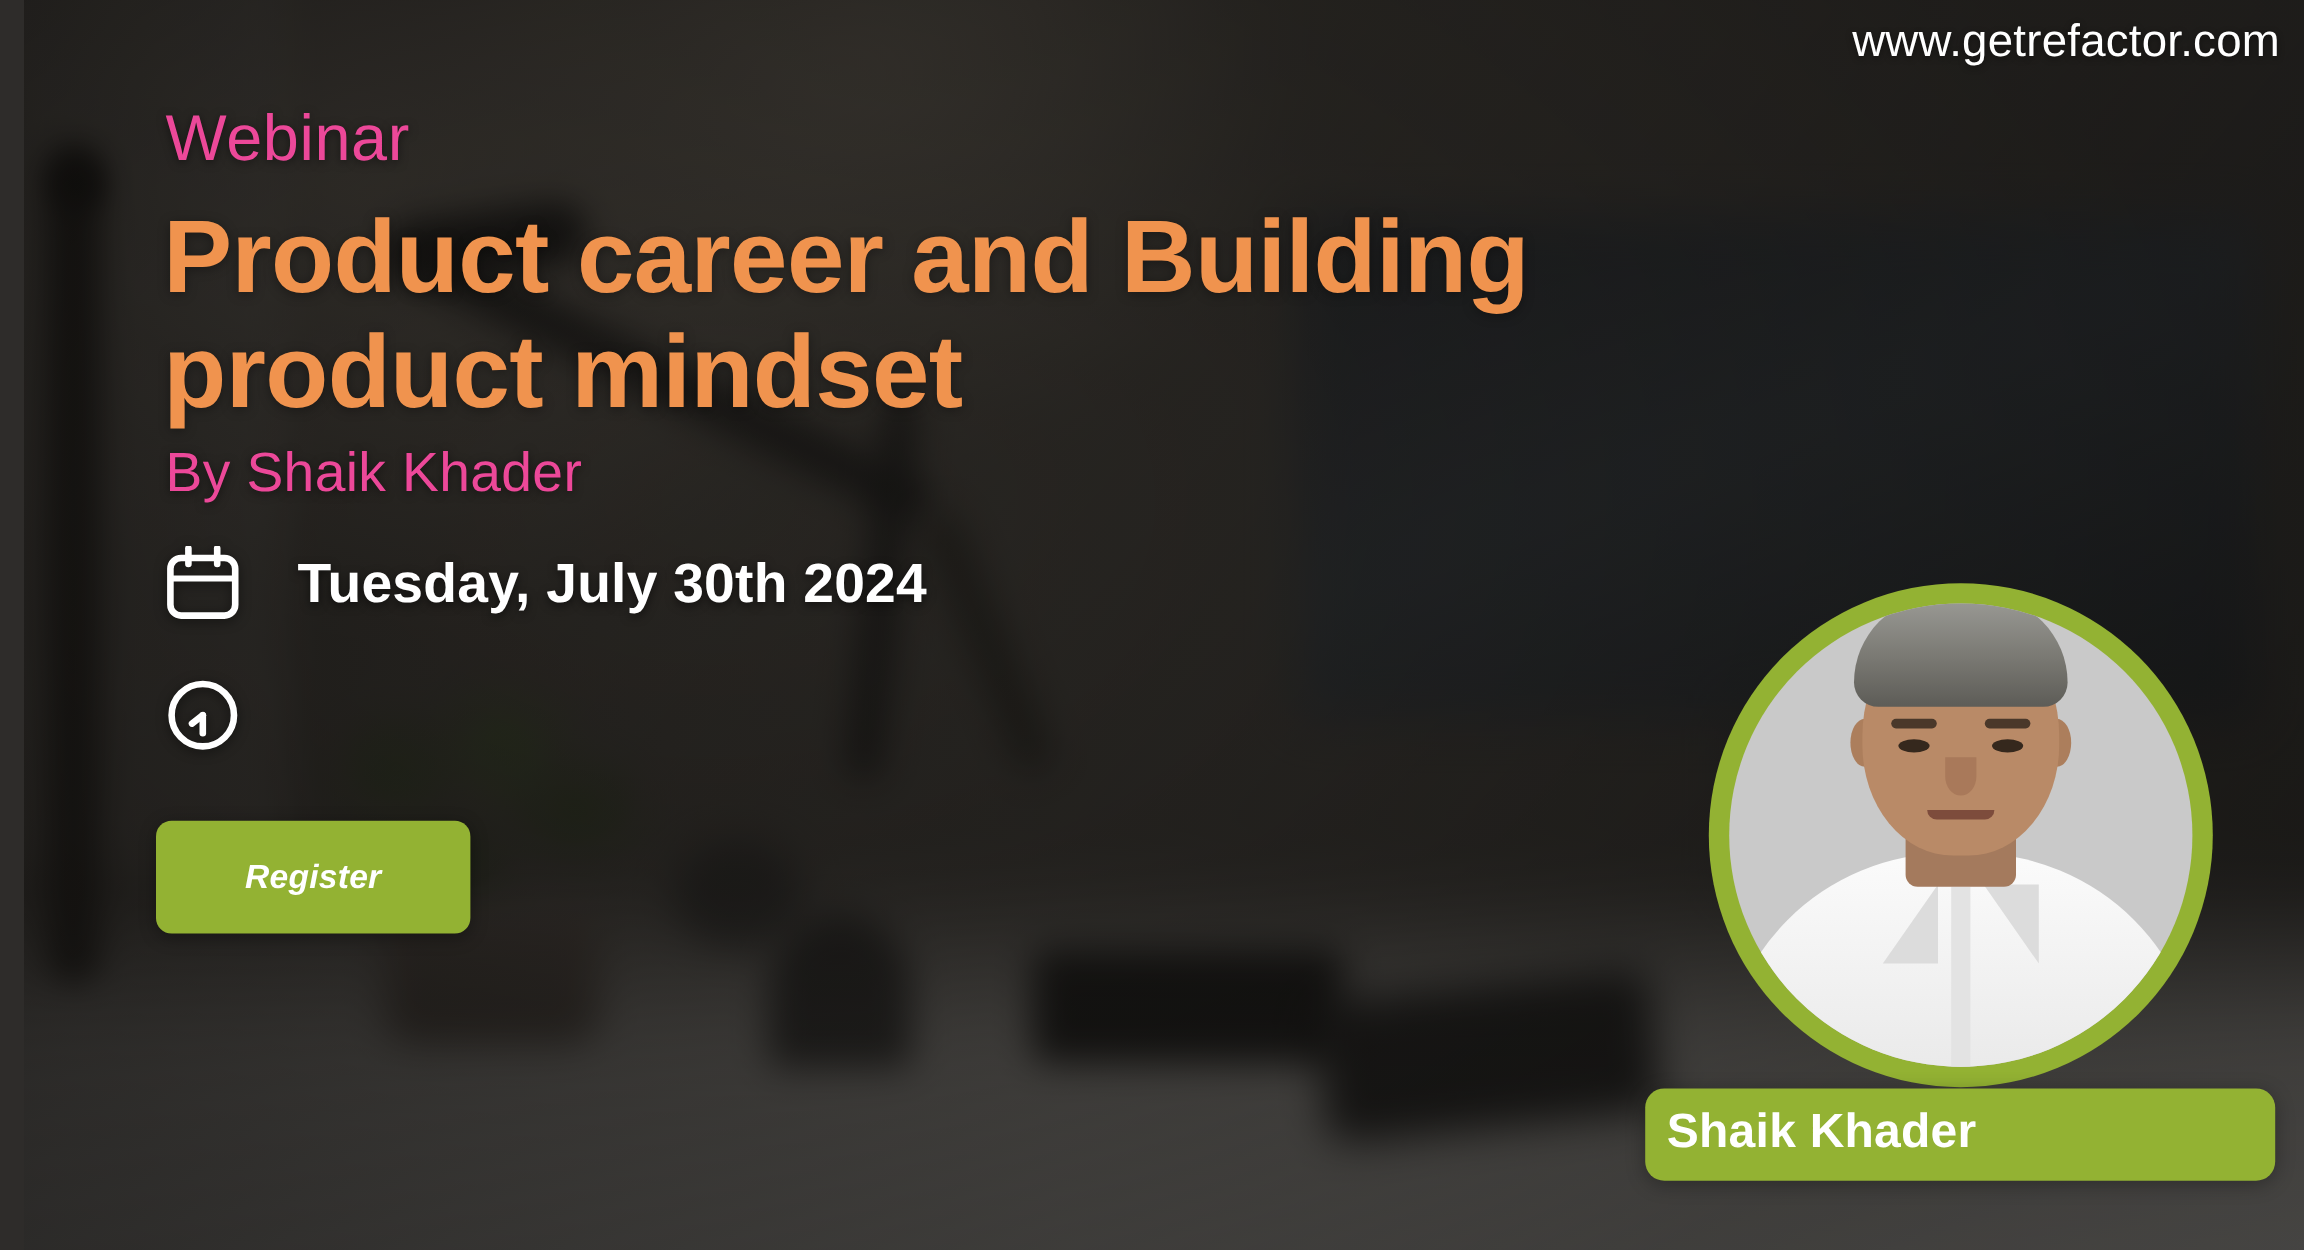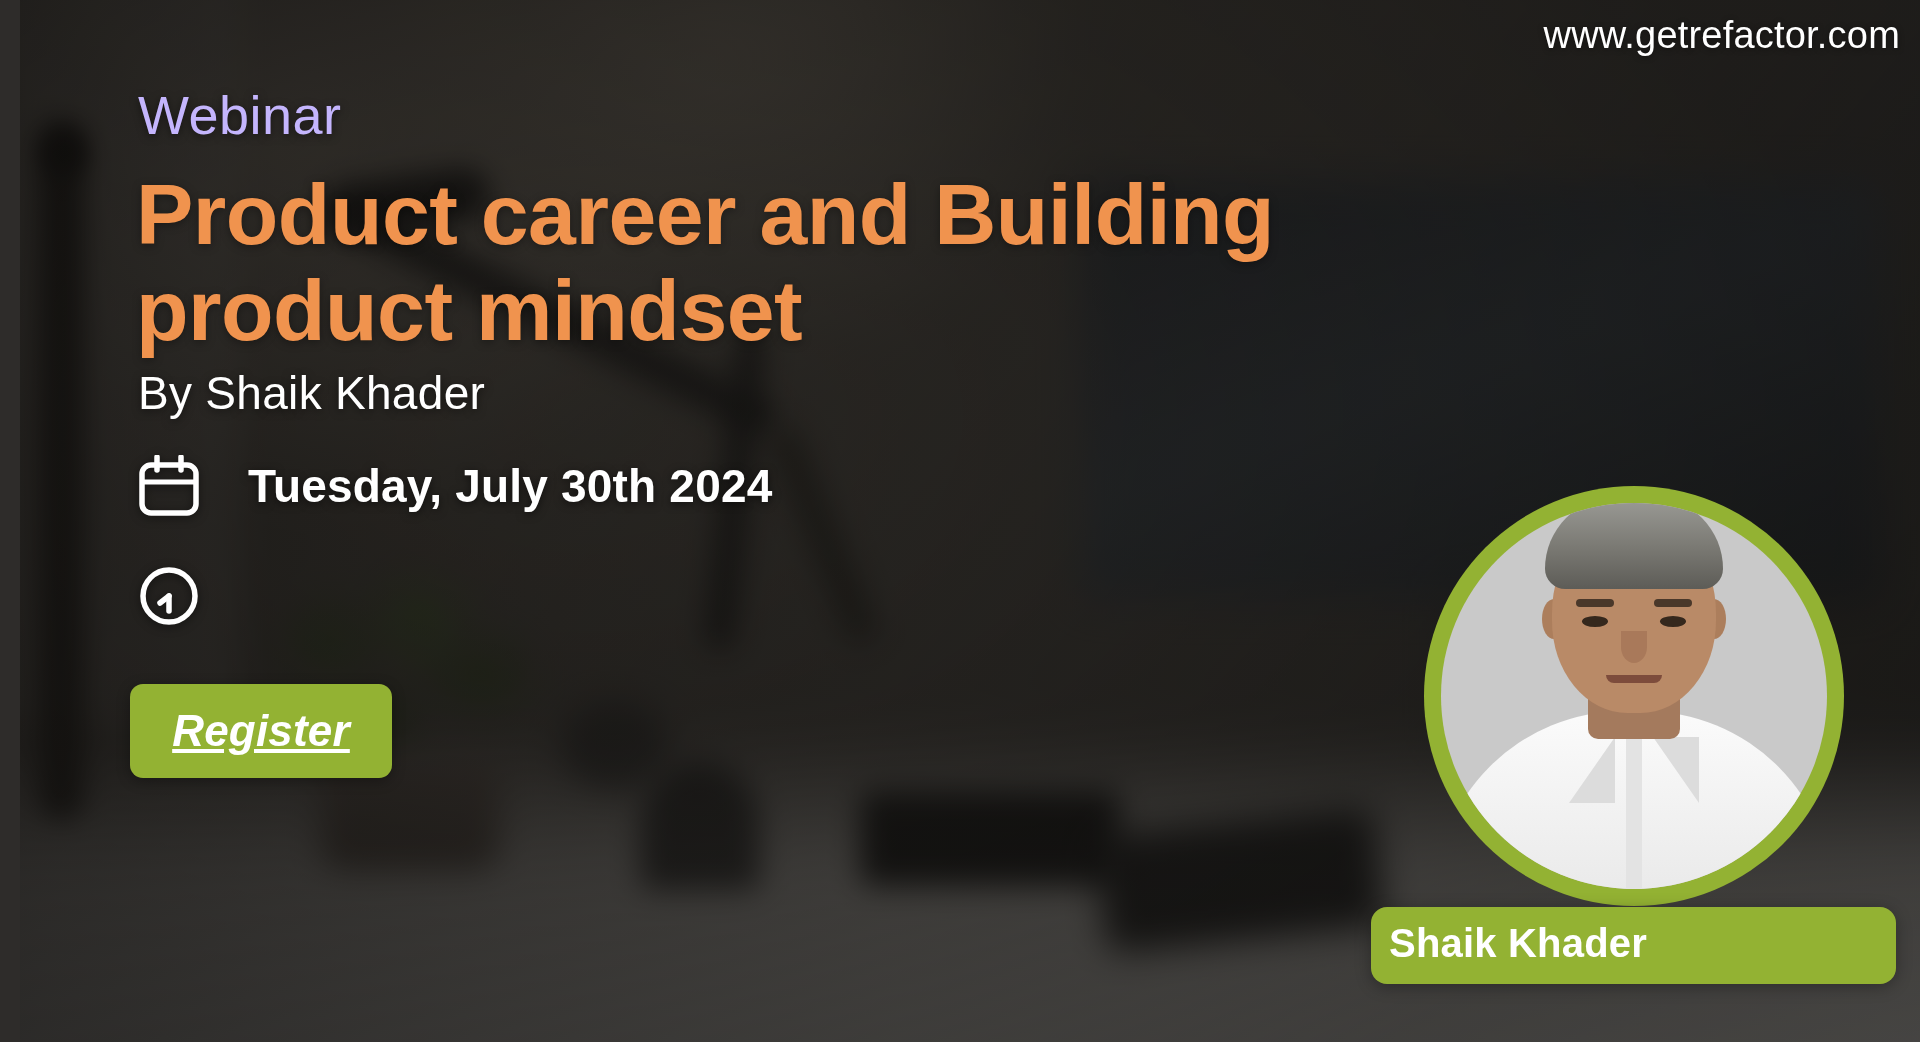--- a/index.html
+++ b/index.html
@@ -149,38 +149,38 @@
 
   .site-url {
     position:absolute; right:40px; top:14px;
     font-size:38px; font-weight:300; color:#ffffff;
     letter-spacing:0.2px;
     text-shadow:0 1px 6px rgba(0,0,0,0.45);
   }
 
   .kicker {
     position:absolute; left:118px; top:84px;
-    font-size:54px; font-weight:300; color:#c4b5fd;
+    font-size:54px; font-weight:300; color:#ec4899;
     letter-spacing:0.5px;
     text-shadow:0 2px 8px rgba(0,0,0,0.5);
   }
 
   .headline {
     position:absolute; left:116px; top:166px;
     width:1230px;
     font-size:86px; font-weight:700; color:#F0934E;
     line-height:1.12;
     letter-spacing:-0.5px;
     text-shadow:0 2px 10px rgba(0,0,0,0.35);
   }
   .headline .l2 { display:block; }
 
   .byline {
     position:absolute; left:118px; top:366px;
-    font-size:46px; font-weight:300; color:#ffffff;
+    font-size:46px; font-weight:300; color:#ec4899;
     letter-spacing:0.3px;
     text-shadow:0 2px 8px rgba(0,0,0,0.5);
   }
 
   .info-row {
     position:absolute; left:118px;
     display:flex; align-items:center; gap:48px;
   }
   .info-row.date { top:455px; }
   .info-row.time { top:565px; }
@@ -199,23 +199,22 @@
   .register-btn {
     position:absolute; left:110px; top:684px;
     width:262px; height:94px;
     background:#93B233;
     border:none; border-radius:13px;
     display:flex; align-items:center; justify-content:center;
     cursor:pointer;
     box-shadow:0 3px 14px rgba(0,0,0,0.32);
   }
   .register-btn span {
-    font-size:44px; font-weight:700; font-style:italic; color:#ffffff;
+    font-size:28px; font-weight:700; font-style:italic; color:#ffffff;
     letter-spacing:0.2px;
-    text-decoration:underline;
   }
 
   
   .speaker {
     position:absolute; right:44px; bottom:58px;
     width:525px;
   }
   .avatar-wrap {
     position:absolute; left:50%; transform:translateX(-50%);
     bottom:78px;

